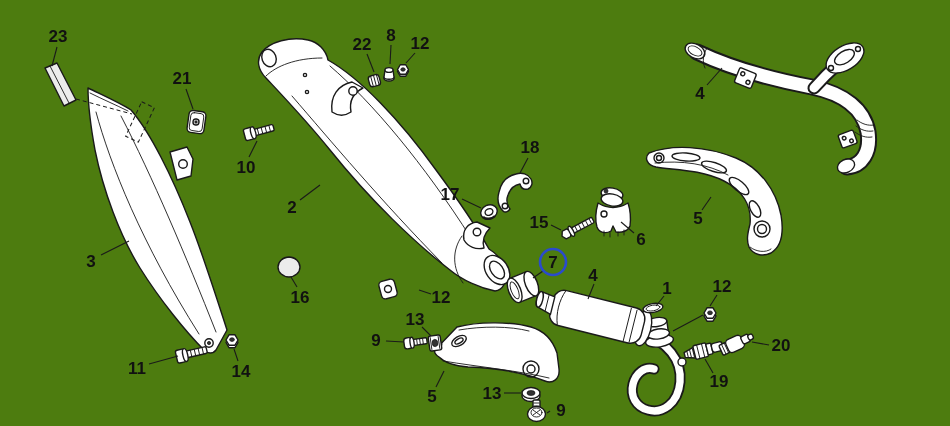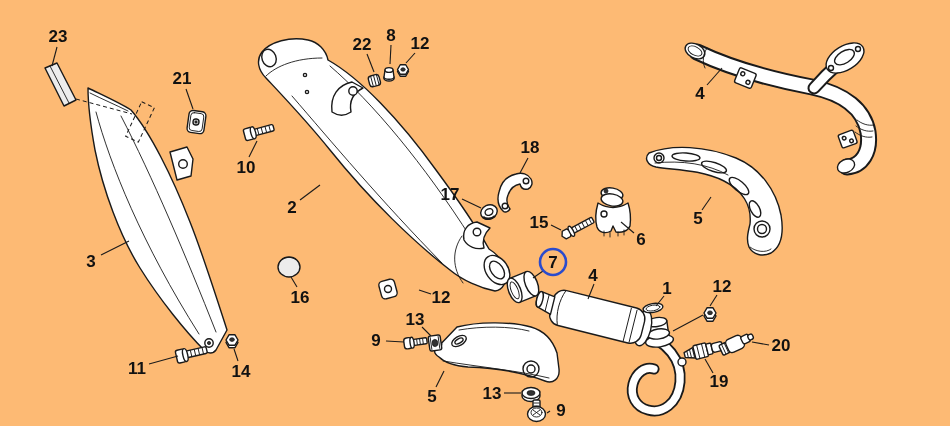--- a/index.html
+++ b/index.html
@@ -1,16 +1,16 @@
 <!DOCTYPE html>
 <html><head>
 <meta charset="utf-8">
 <style>
   html,body{margin:0;padding:0;background:#fff;}
-  .stage{position:relative;width:950px;height:426px;background:#fdba74;overflow:hidden;
+  .stage{position:relative;width:950px;height:426px;background:#4d7c0f;overflow:hidden;
          font-family:"Liberation Sans",sans-serif;}
   svg{position:absolute;left:0;top:0;}
   .ln{fill:none;stroke:#1a1a1a;stroke-width:1.4;stroke-linecap:round;stroke-linejoin:round;}
   .lnthin{fill:none;stroke:#1a1a1a;stroke-width:0.9;stroke-linecap:round;}
   .white{fill:#ffffff;stroke:#1a1a1a;stroke-width:1.4;stroke-linejoin:round;}
   .grey{fill:#ececec;stroke:#1a1a1a;stroke-width:1.4;stroke-linejoin:round;}
   .dark{fill:#333;stroke:#1a1a1a;stroke-width:0.8;}
   .dash{fill:none;stroke:#1a1a1a;stroke-width:1;stroke-dasharray:4 3;}
   .tube{fill:none;stroke:#1a1a1a;stroke-linecap:round;}
   .tubein{fill:none;stroke:#fff;stroke-linecap:round;}

